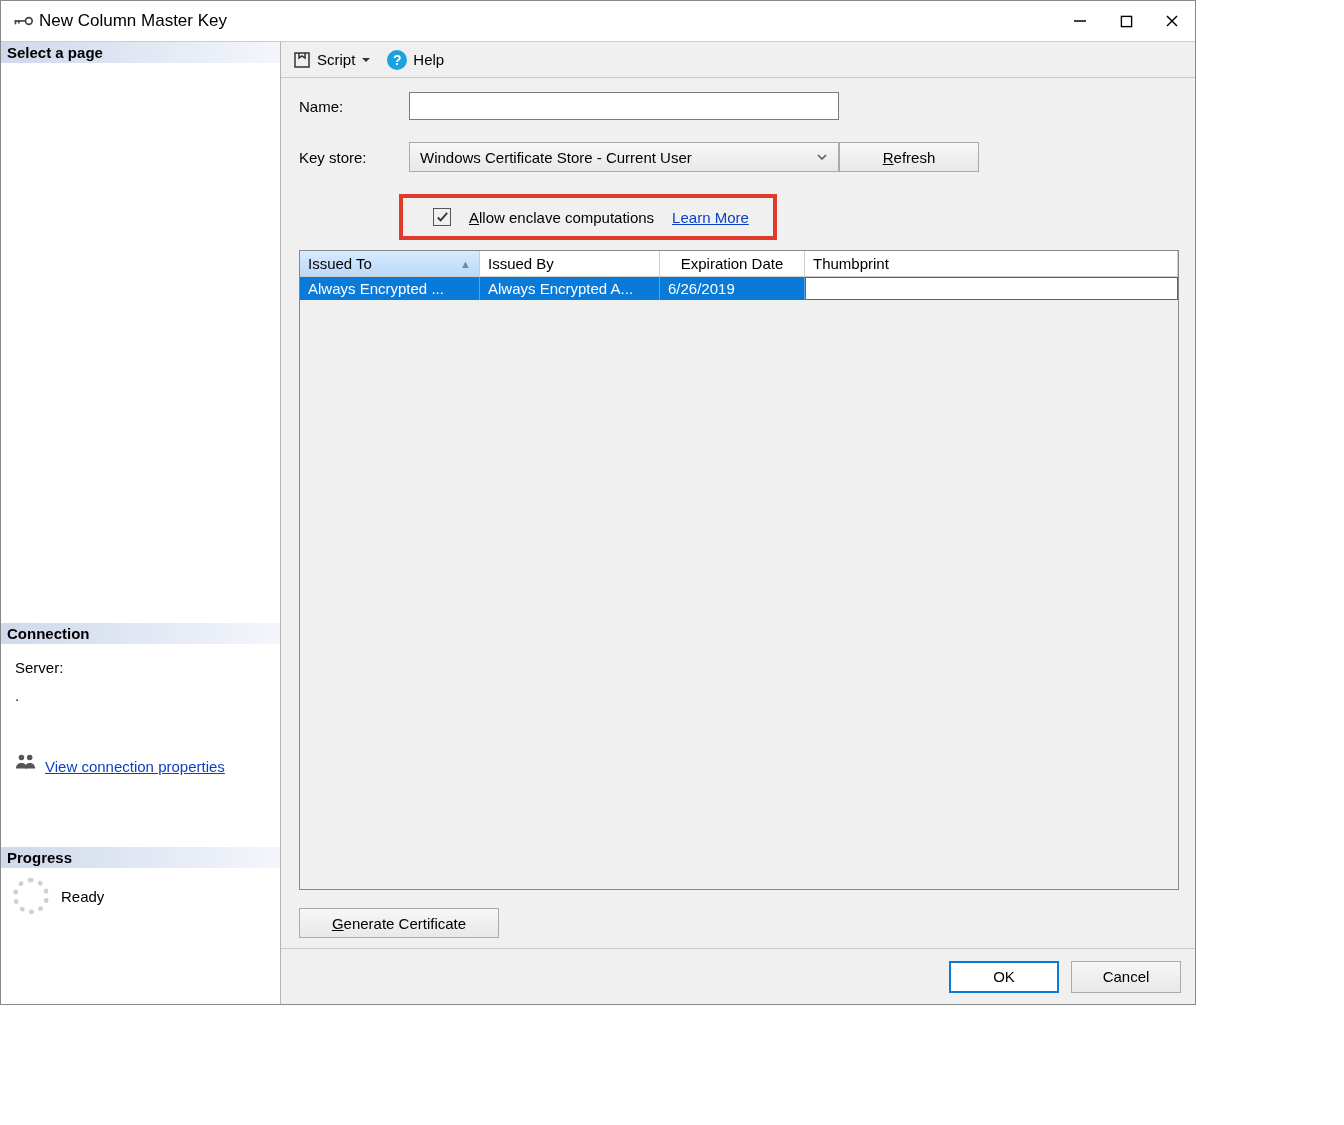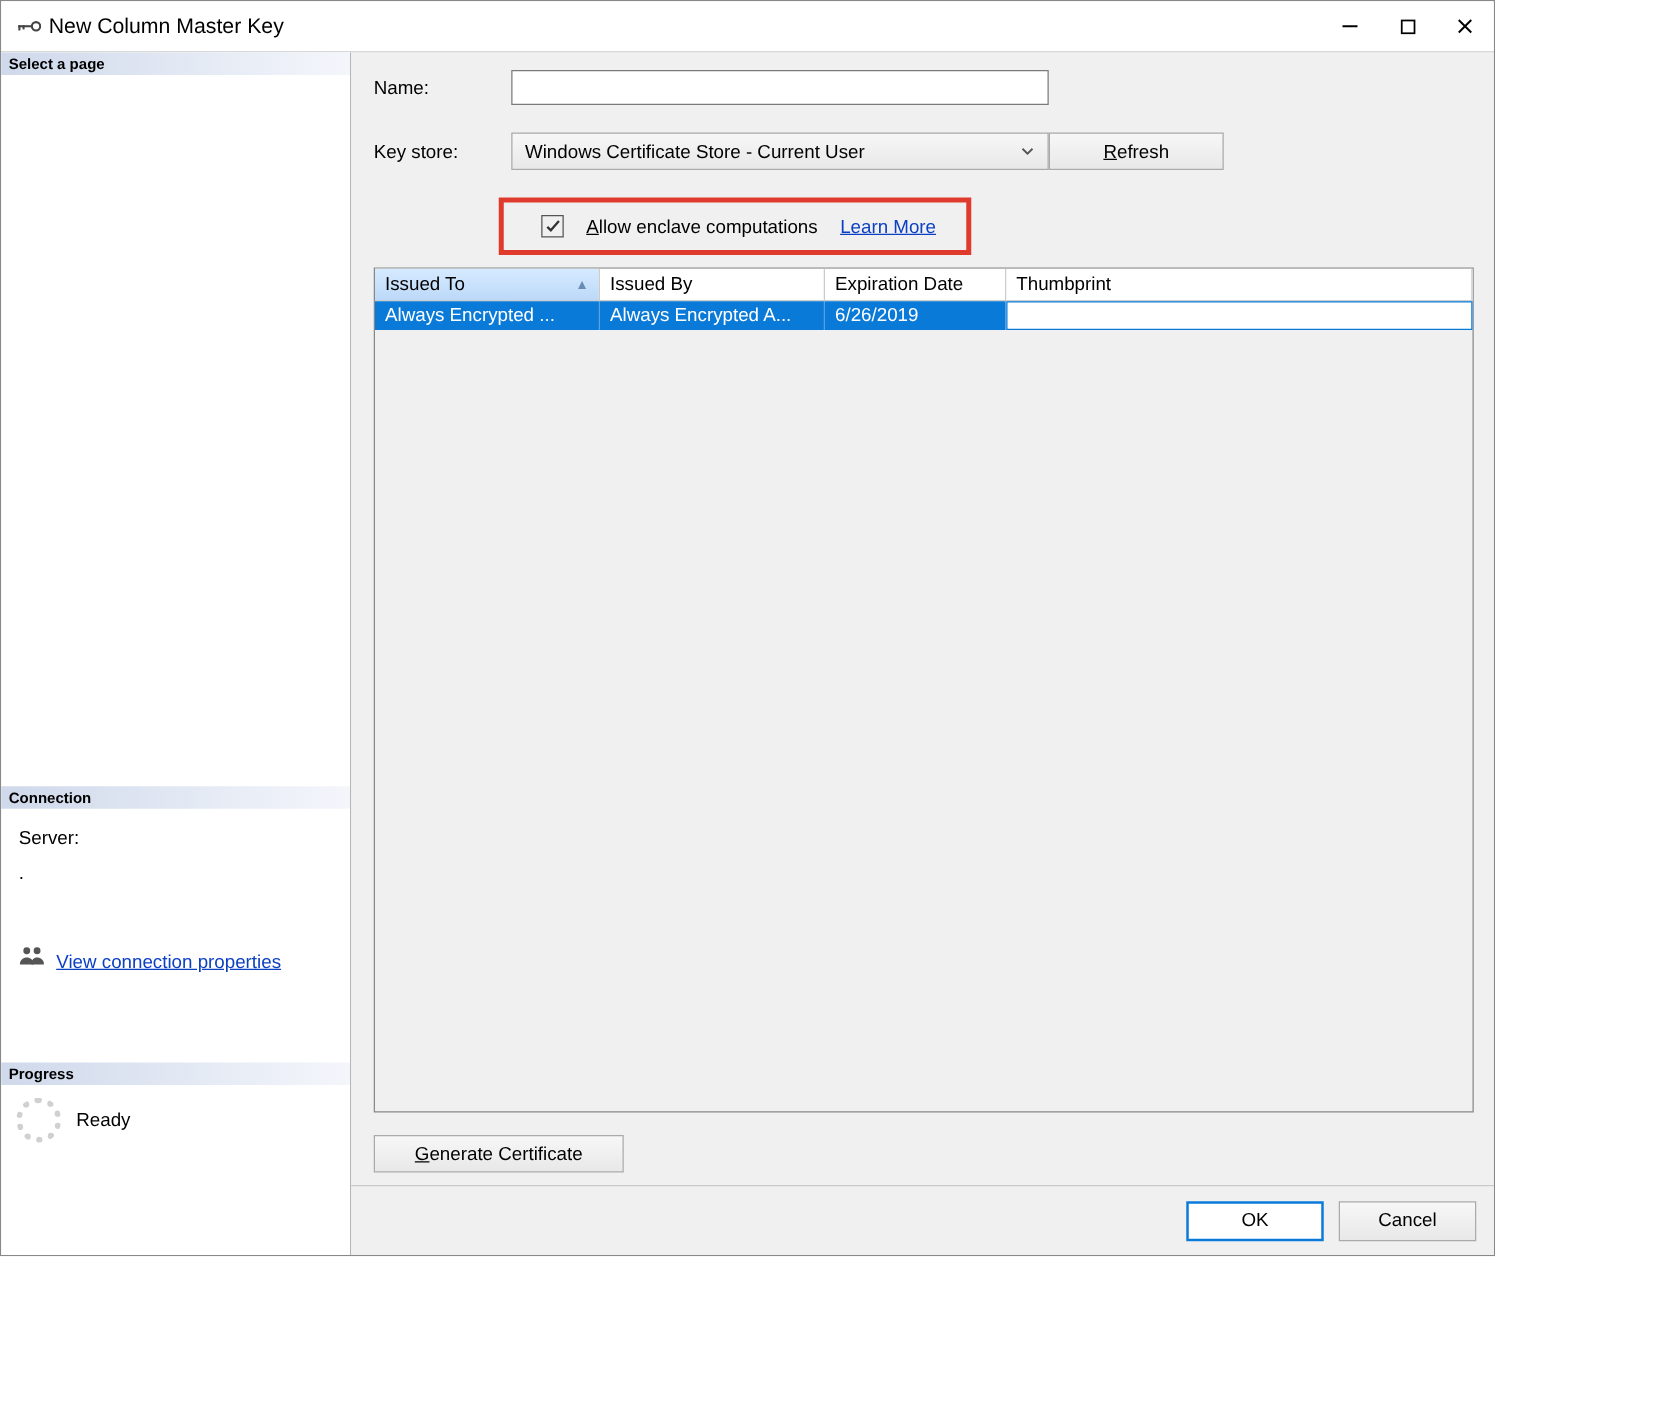--- a/index.html
+++ b/index.html
@@ -56,21 +56,21 @@
     width: 280px;
     background: #fff;
     border-right: 1px solid #b5b5b5;
     display:flex;
     flex-direction:column;
   }
   .section-header {
     background: linear-gradient(to right, #cfd9eb, #f4f6fb);
     font-weight: bold;
     padding: 2px 6px;
-    font-size: 12px;
+    font-size: 15px;
   }
   .left .sel {
     flex: 0 0 auto;
   }
   .left-fill { flex:1; }
   .conn-body {
     padding: 10px 12px 16px 14px;
     font-size: 15px;
     line-height: 1.9;
   }
@@ -177,21 +177,21 @@
   .ghead { display:flex; background:#fff; }
   .gh {
     border-right:1px solid #ccc;
     border-bottom:1px solid #ccc;
     padding:4px 8px;
     font-size:15px;
     display:flex;align-items:center;justify-content:space-between;
   }
   .gh.sorted { background: linear-gradient(#d6eaff,#bcd9f8); }
   .gh .sort { color:#6a8bb5; font-size:11px; }
-  .col0{width:180px;} .col1{width:180px;} .col2{width:145px;} .col3{flex:1;}
+  .col0{width:180px;} .col1{width:180px;} .col2{width:145px;justify-content:center;} .col3{flex:1;}
   .grow { display:flex; }
   .grow.sel { background:#0a7ad9; color:#ffffff; }
   .gc {
     padding:3px 8px;
     border-right:1px solid rgba(255,255,255,0.3);
     white-space:nowrap; overflow:hidden; text-overflow:ellipsis;
     font-size:15px;
   }
   .grow.sel .gc.col3 { background:#fff;color:#000;border:1px solid #0a7ad9; }
   .grid-fill { flex:1; }
@@ -269,20 +269,36 @@
       <div style="height:50px"></div>
       <div class="section-header">Progress</div>
       <div class="progress-body">
         <div class="spinner"></div>
         <div>Ready</div>
       </div>
       <div style="height:80px"></div>
     </div>
 
     <div class="main">
+      <div class="toolbar">
+        <div class="tbtn">
+          <svg width="18" height="18" viewBox="0 0 18 18">
+              <rect x="2" y="2" width="14" height="14" fill="none" stroke="#333" stroke-width="1.5"></rect>
+              <path d="M6 2v5l3-2 3 2V2" fill="none" stroke="#333" stroke-width="1.5"></path>
+            </svg>
+          <span>Script</span>
+          <svg width="10" height="10" viewBox="0 0 10 10">
+              <path d="M1 3l4 4 4-4" fill="#333"></path>
+            </svg>
+        </div>
+        <div class="tbtn">
+          <span class="help-icon">?</span>
+          <span>Help</span>
+        </div>
+      </div>
 
       <div class="content">
         <div class="form-row">
           <span class="lbl">Name:</span>
           <input class="text-input" value="" style="">
         </div>
         <div class="form-row">
           <span class="lbl">Key store:</span>
           <div class="select">
             <span>Windows Certificate Store - Current User</span>

